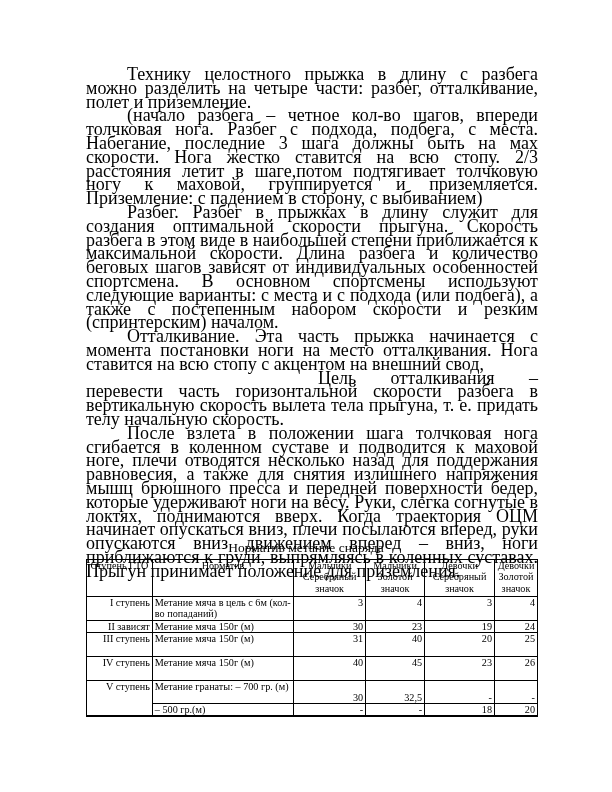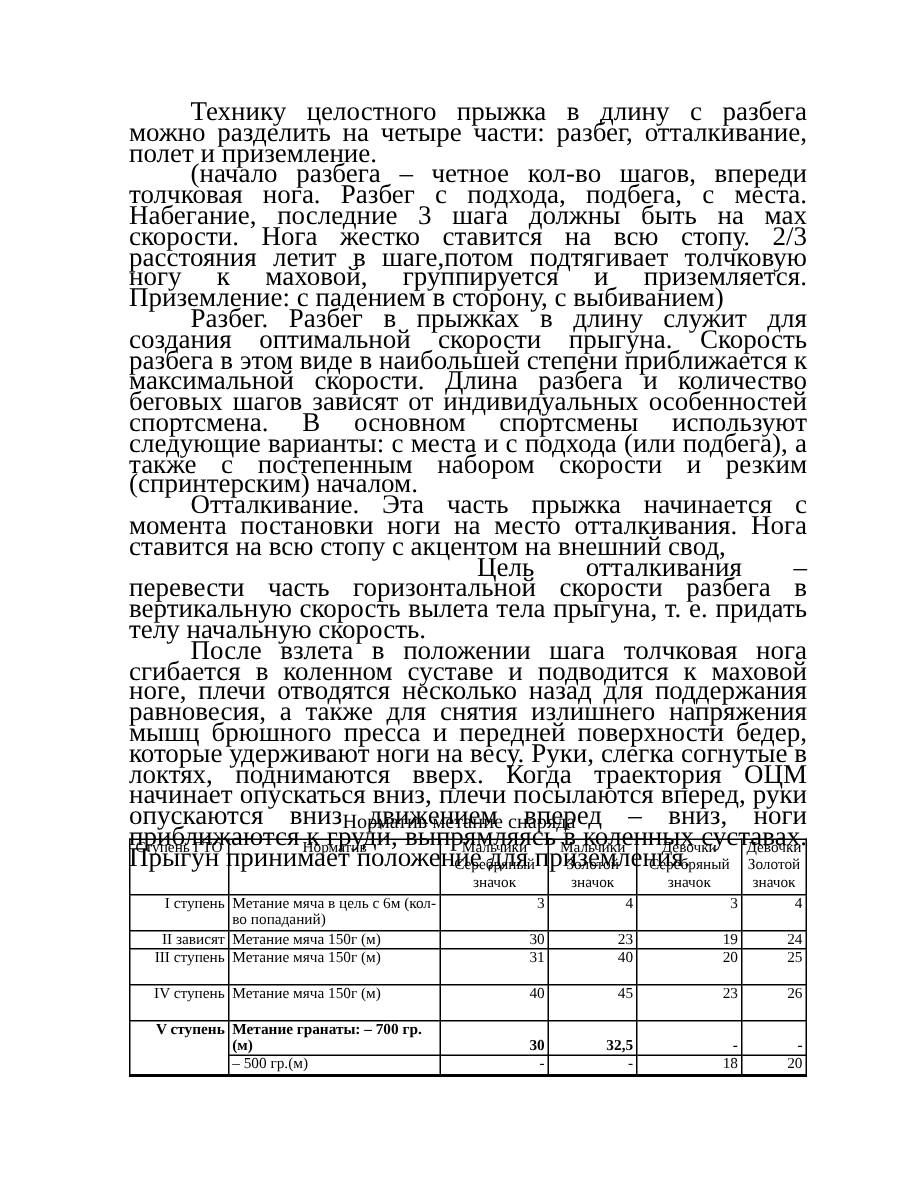--- a/index.html
+++ b/index.html
@@ -12,21 +12,21 @@
   table.norm { position: absolute; left: 86px; top: 559px; width: 452px; border-collapse: collapse;
                font-size: 10.2px; line-height: 11.3px; padding-left: 48px; }
   table.norm td, table.norm th { border: 1px solid #000; padding: 0 2px; vertical-align: top; font-weight: normal; }
   table.norm th { text-align: center; height: 36px; }
   table.norm td.c { text-align: right; }
   table.norm td.bot { vertical-align: bottom; }
   table.norm tr.r1 td { height: 22px; }
   table.norm tr.r2 td { height: 11px; }
   table.norm tr.r3 td { height: 23px; }
   table.norm tr.r4 td { height: 23px; }
-  table.norm tr.r5 td { height: 22px; font-weight: bold; }
+  table.norm tr.r5 td { height: 22px; }
   table.norm tr.r6 td { height: 11px; }
   table.norm { border-bottom: 2px solid #000; }
 </style>
 </head>
 <body>
 
 <div class="page">
   <p class="p">Технику целостного прыжка в длину с разбега можно разделить на четыре части: разбег, отталкивание, полет и приземление.</p>
   <p class="p">(начало разбега – четное кол-во шагов, впереди толчковая нога. Разбег с подхода, подбега, с места. Набегание, последние 3 шага должны быть на мах скорости. Нога жестко ставится на всю стопу. 2/3 расстояния летит в шаге,потом подтягивает толчковую ногу к маховой, группируется и приземляется. Приземление: с падением в сторону, с выбиванием)</p>
   <p class="p">Разбег. Разбег в прыжках в длину служит для создания оптимальной скорости прыгуна. Скорость разбега в этом виде в наибольшей степени приближается к максимальной скорости. Длина разбега и количество беговых шагов зависят от индивидуальных особенностей спортсмена. В основном спортсмены используют следующие варианты: с места и с подхода (или подбега), а также с постепенным набором скорости и резким (спринтерским) началом.</p>

